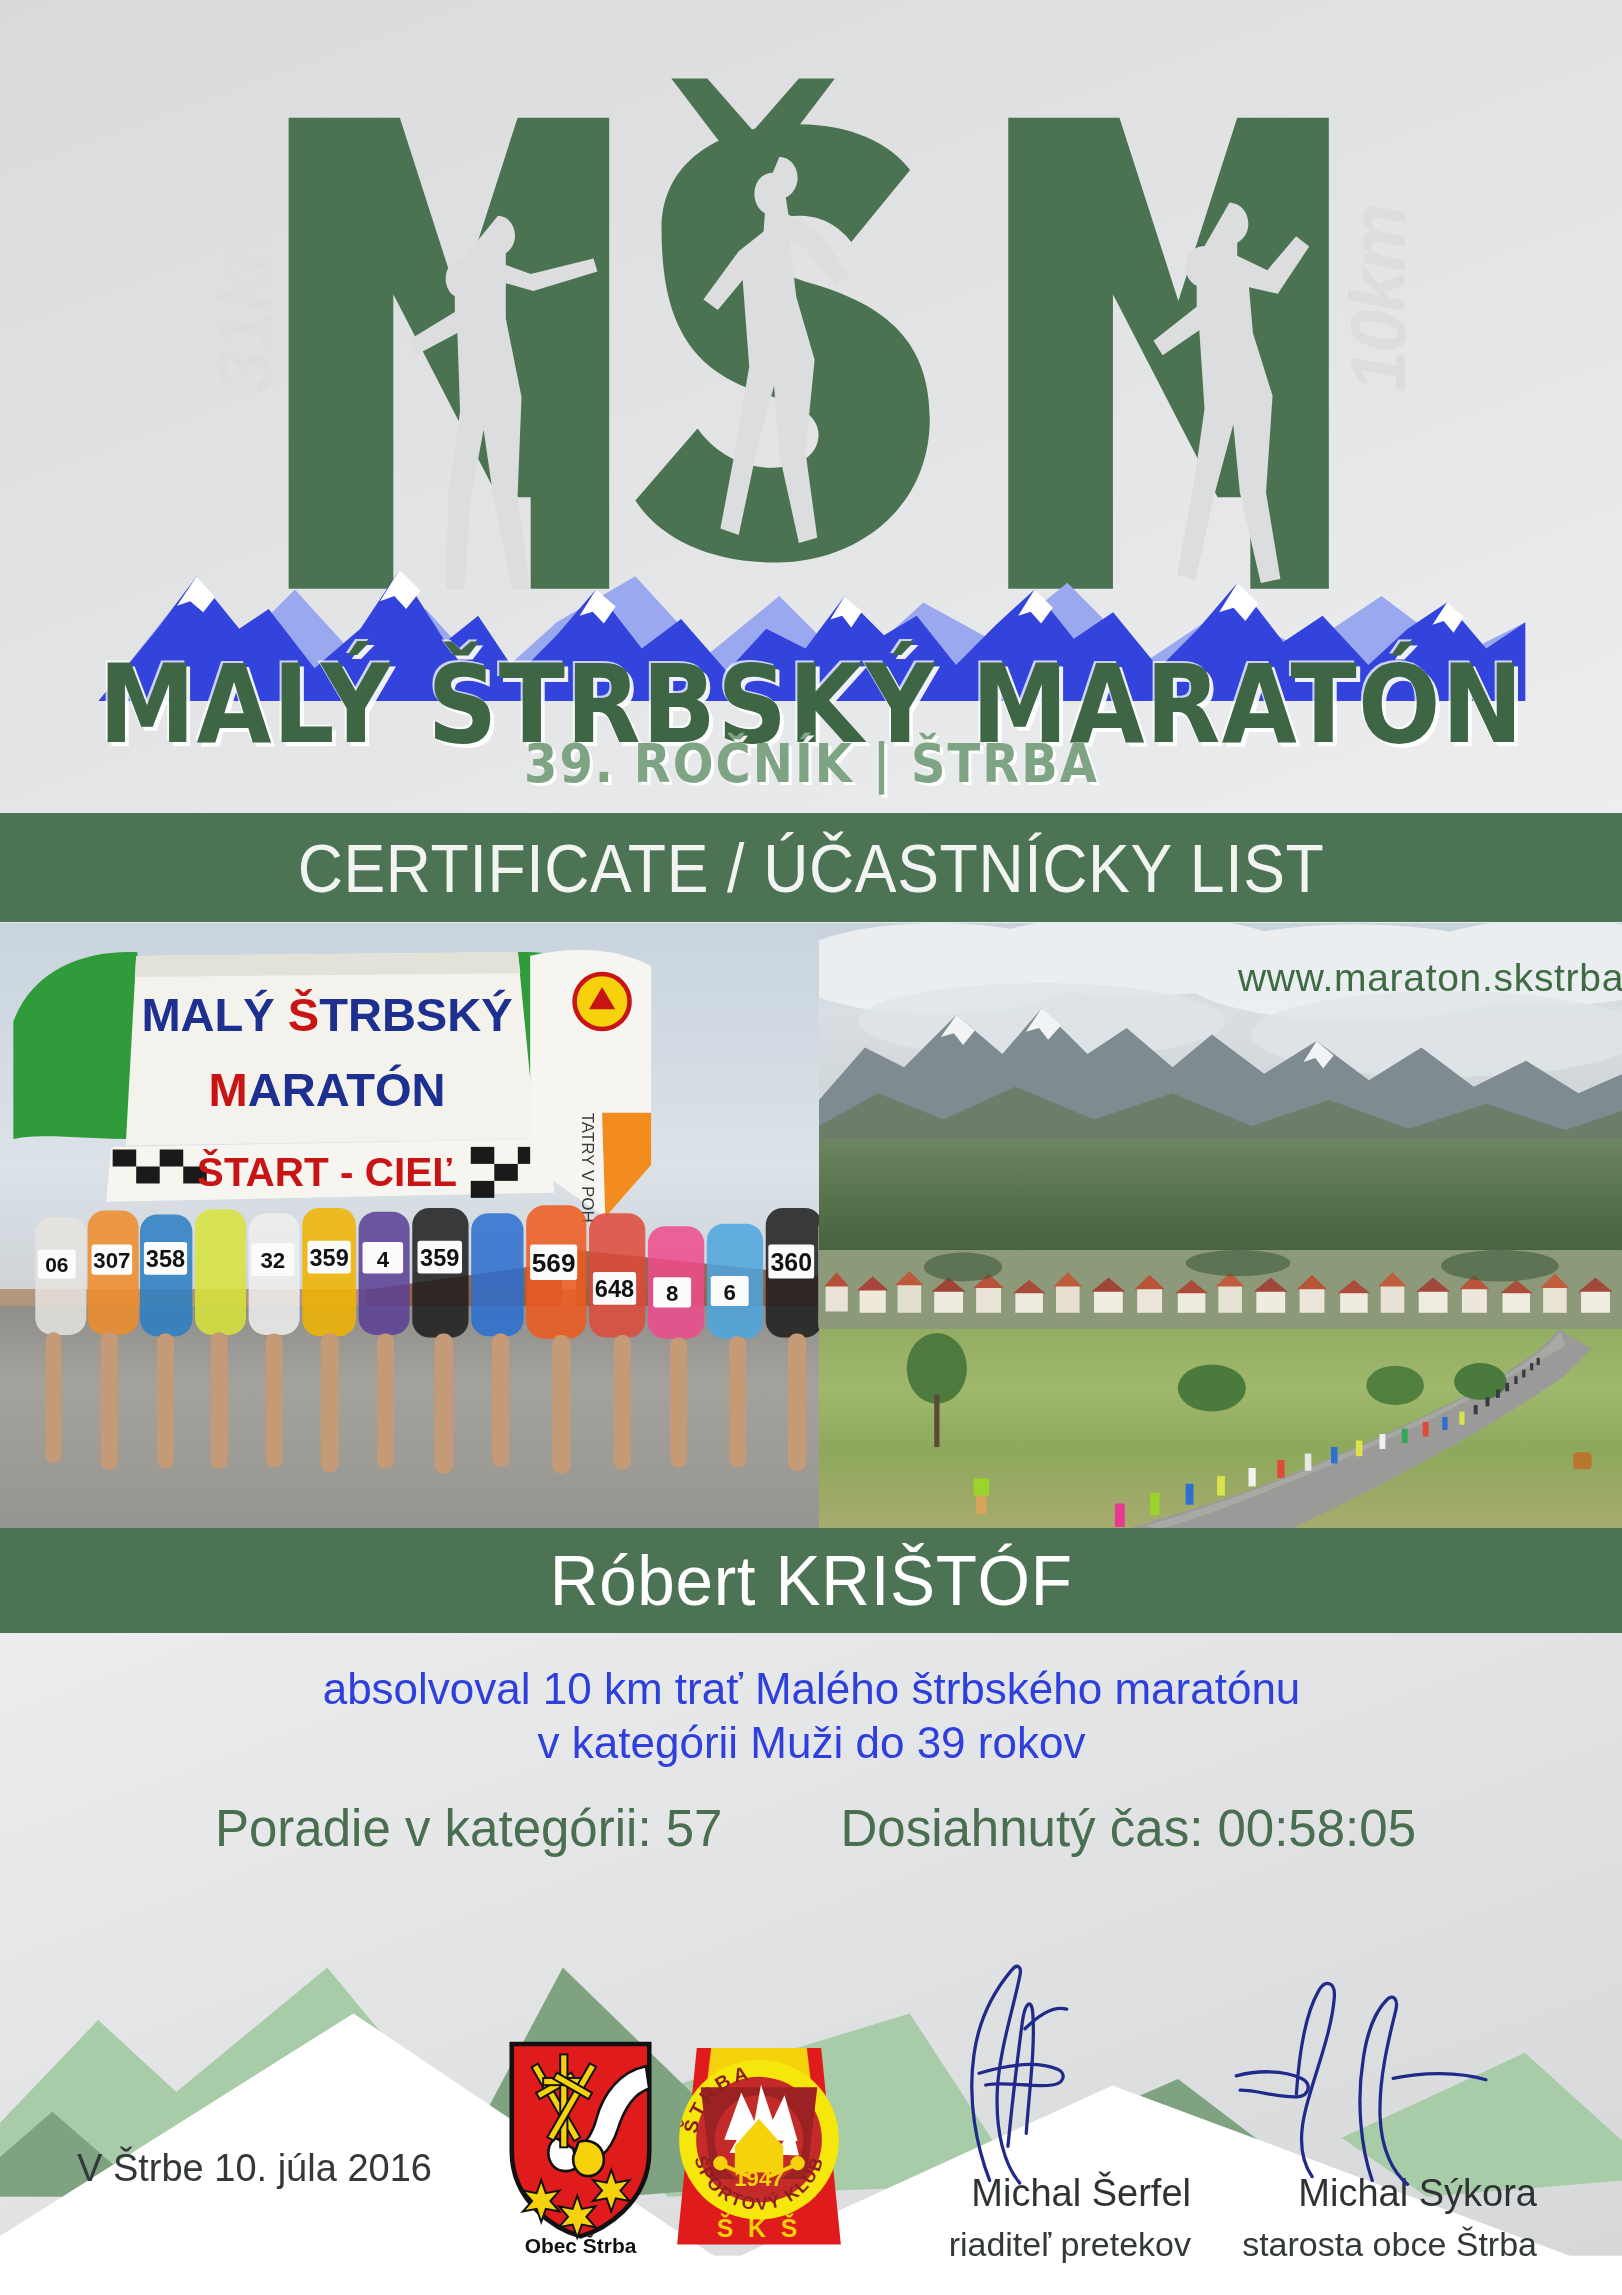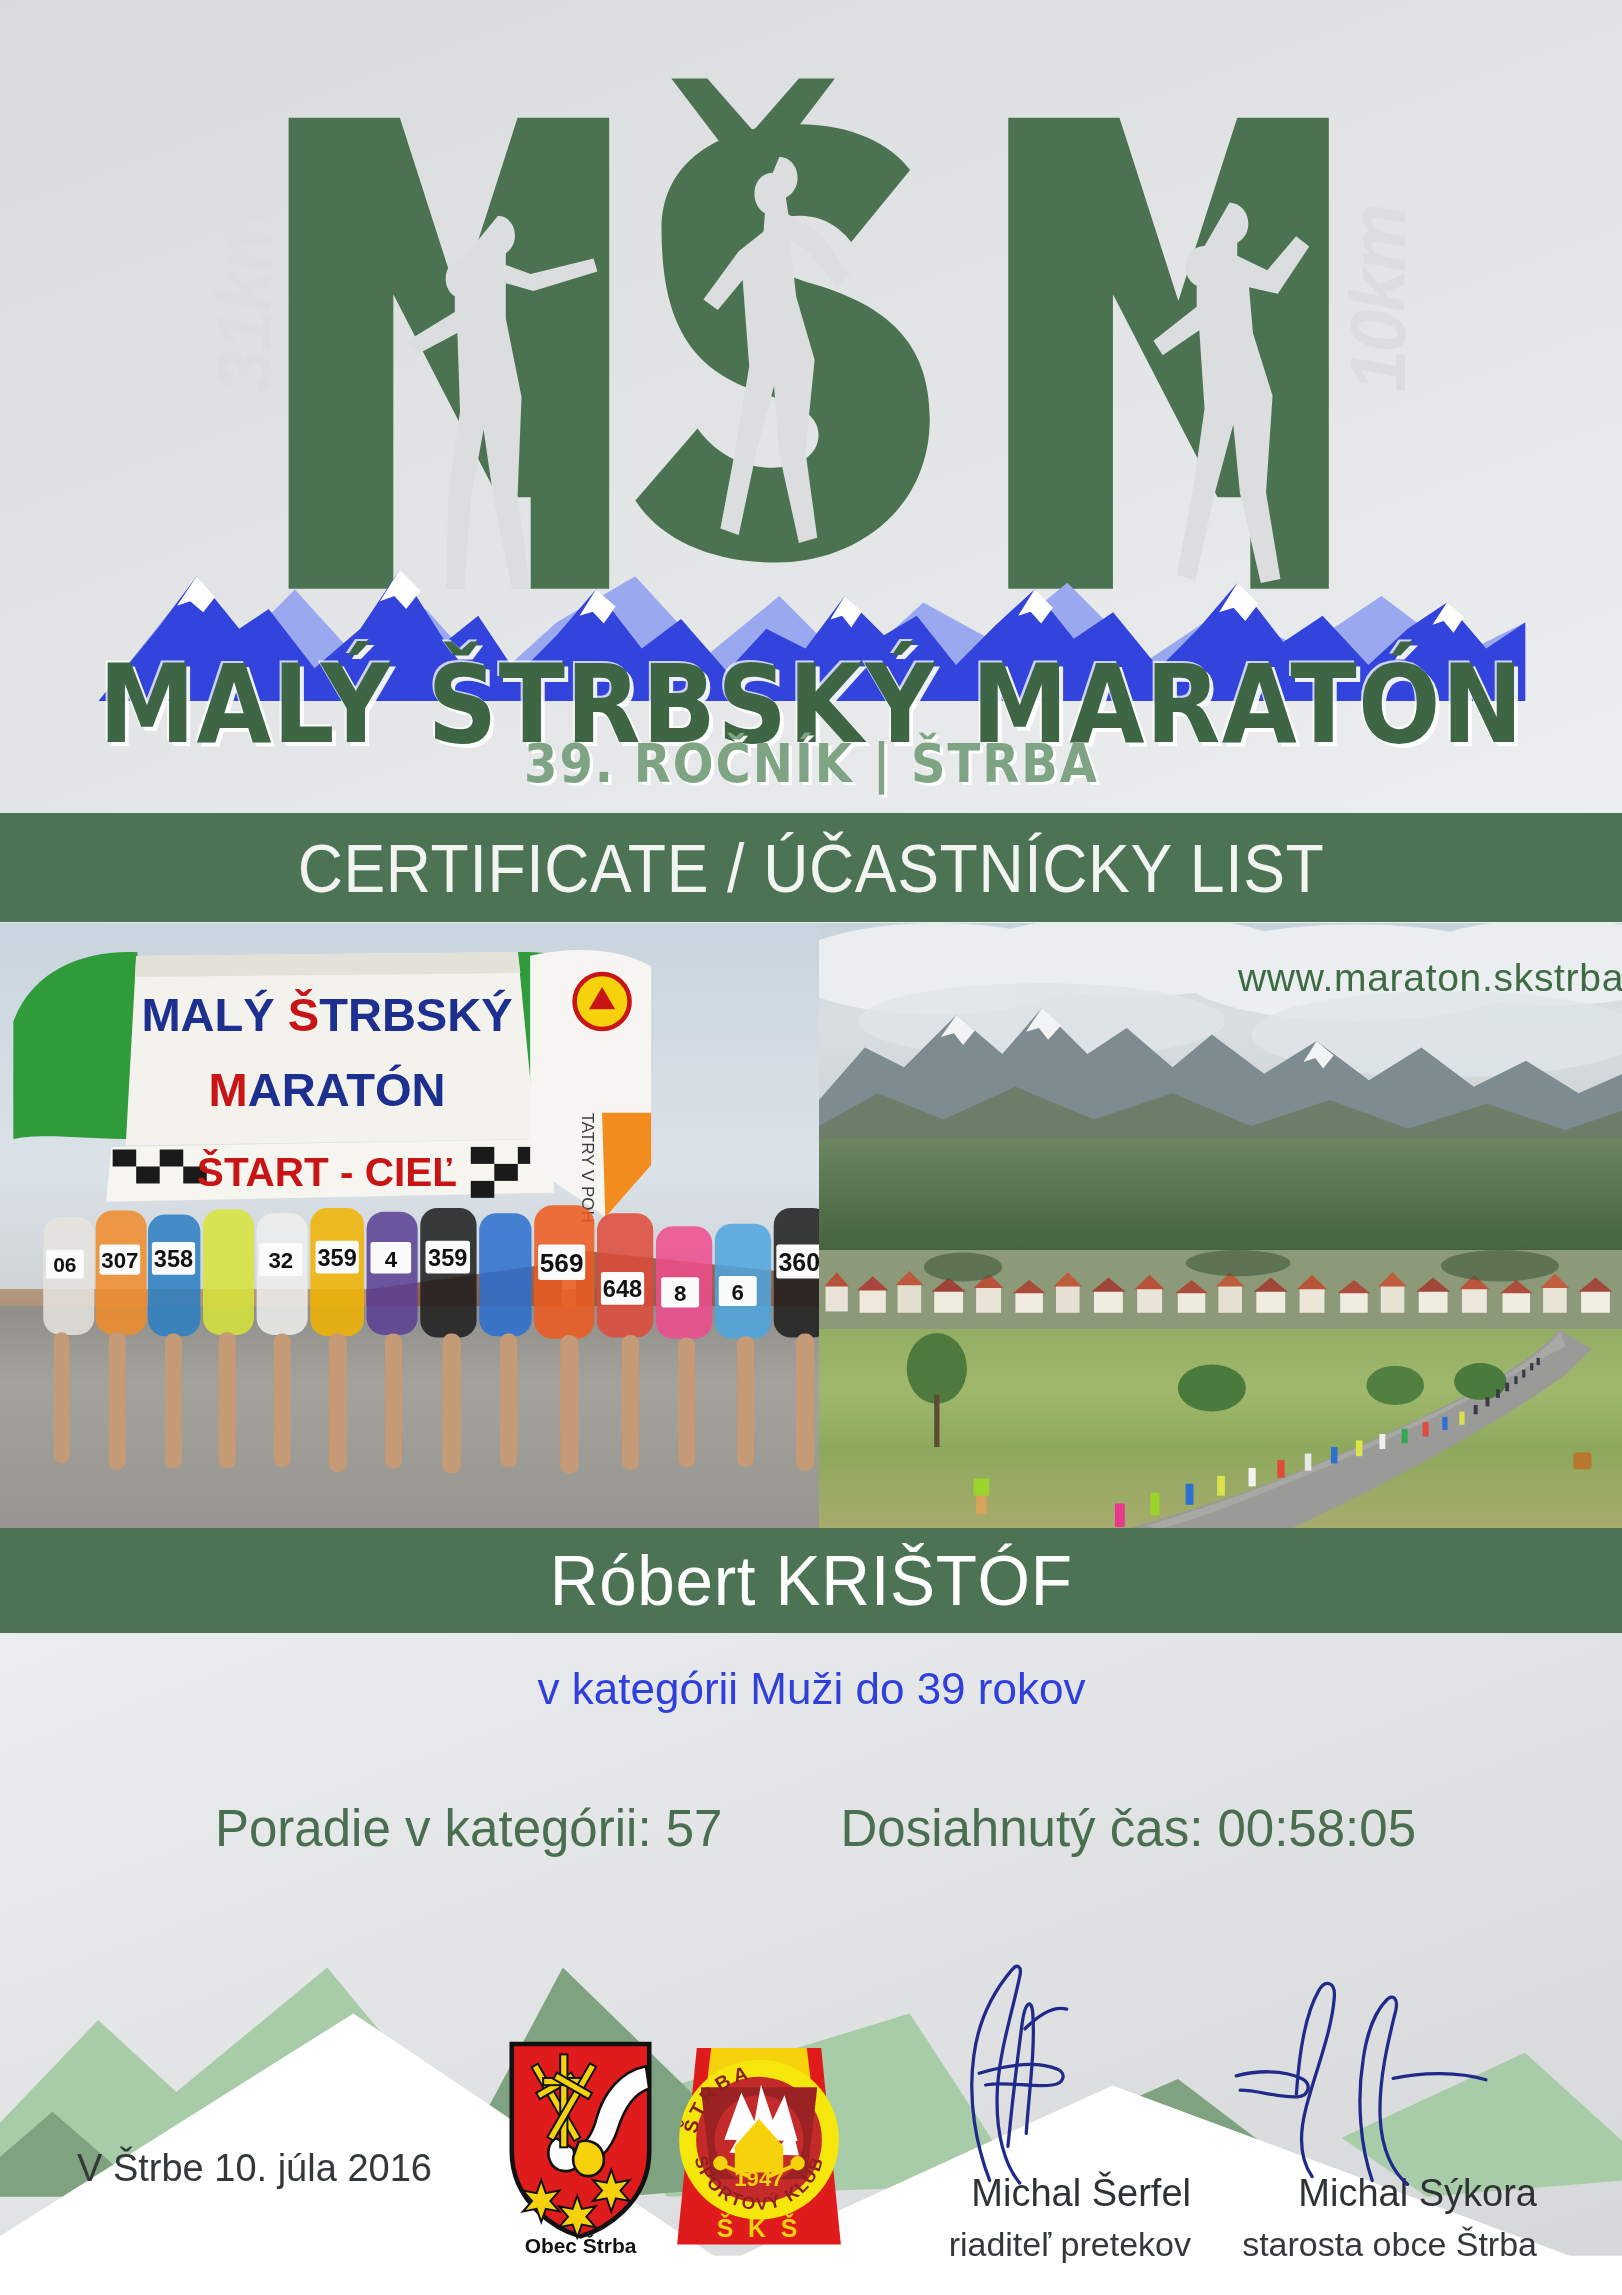--- a/index.html
+++ b/index.html
@@ -126,21 +126,21 @@
     position:absolute; background:#8e5b43; opacity:.9;
   }
   .pl-road {
     position:absolute; left:0; bottom:0; width:100%; height:222px;
     background:linear-gradient(#8f8e8a 0%,#a3a29d 35%,#96958f 100%);
   }
   .arch {
     position:absolute; left:13px; top:19.6px; width:628px; height:281px;
   }
   .arch svg { display:block; width:100%; height:100%; }
-  .crowd { position:absolute; left:16px; top:281px; width:874px; height:324px; }
+  .crowd { position:absolute; left:8px; top:281px; width:874px; height:324px; }
   .crowd svg { display:block; width:100%; height:100%; }
 
   .flag-banner {
     position:absolute; left:504px; top:26px; width:170px; height:275px;
   }
   .flag-banner svg { display:block; width:100%; height:100%; }
 
   
   .pr-sky {
     position:absolute; left:0; top:0; width:100%; height:196px;
@@ -548,20 +548,21 @@
       <div class="site-url">www.maraton.skstrba.sk</div>
     </div>
 
   </div>
 
   <div class="name-band">
     <div class="name-band-text">Róbert KRIŠTÓF</div>
   </div>
 
   <div class="desc">
+    <div>absolvoval 10 km trať Malého štrbského maratónu</div>
     <div>v kategórii Muži do 39 rokov</div>
   </div>
 
   <div class="results">
     <span>Poradie v kategórii: 57</span>
     <span>Dosiahnutý čas: 00:58:05</span>
   </div>
 
   <div class="bottom-decor">
     <svg viewBox="0 0 2480 620" xmlns="http://www.w3.org/2000/svg" preserveAspectRatio="none">

